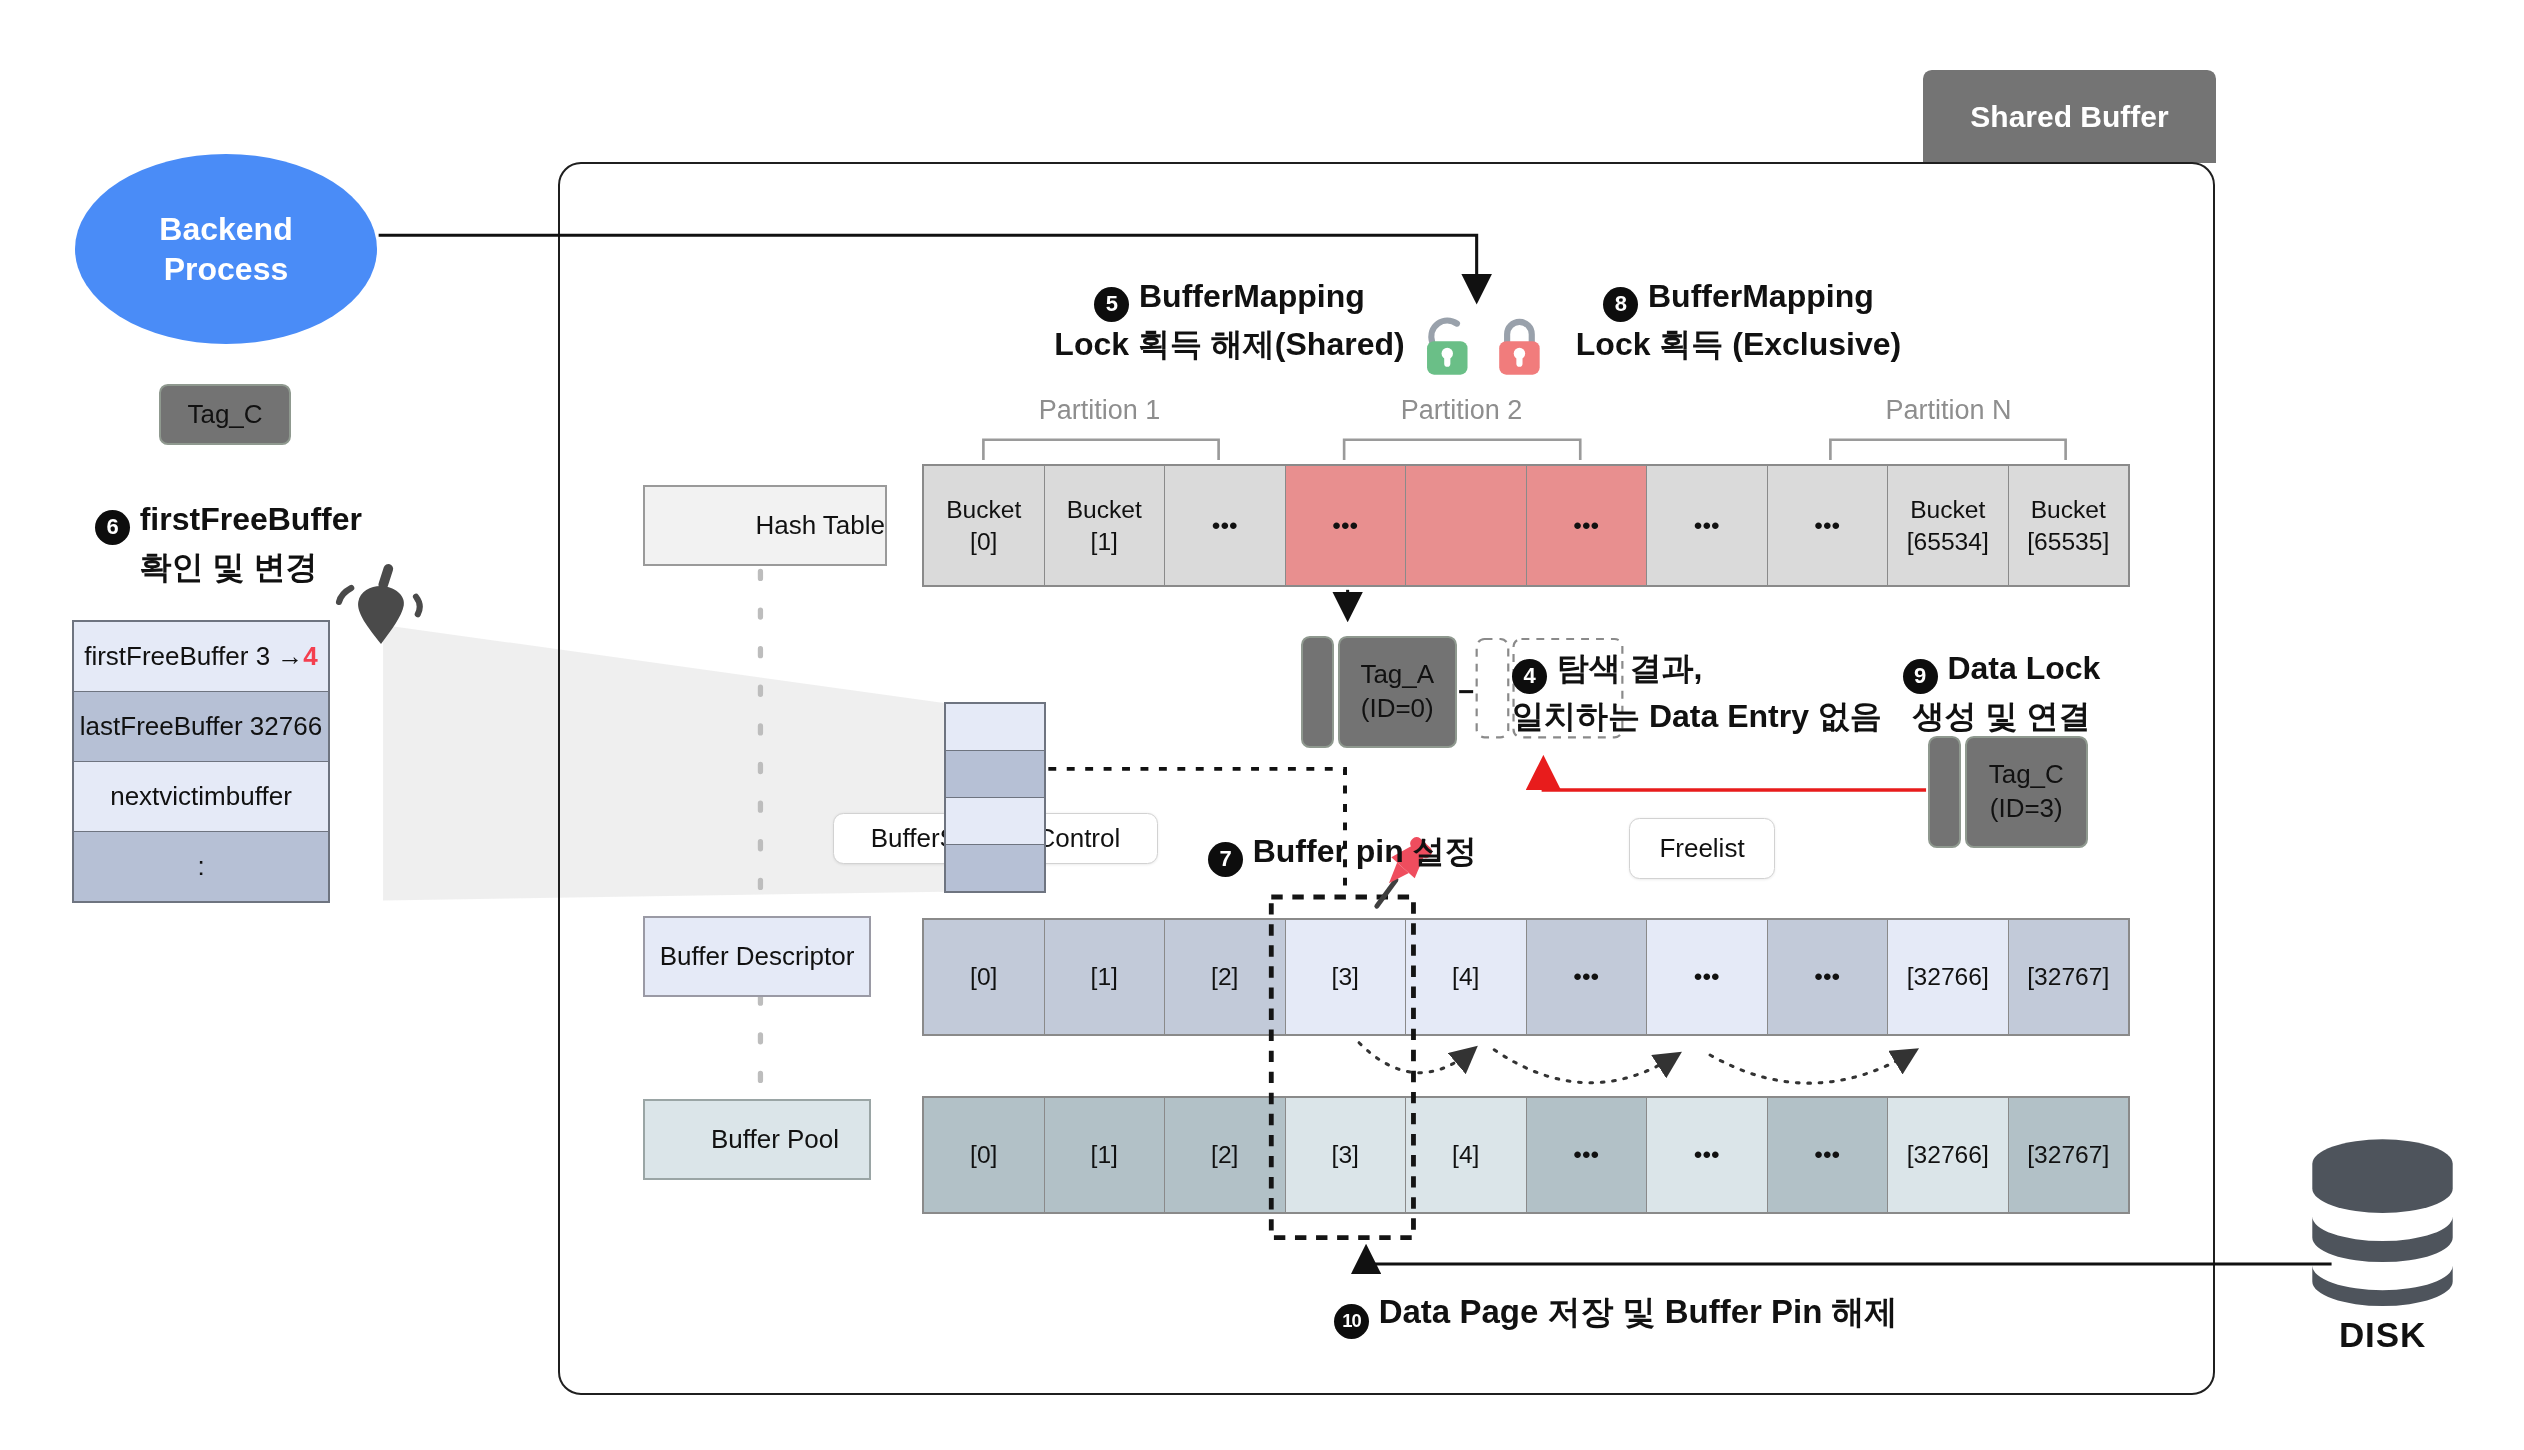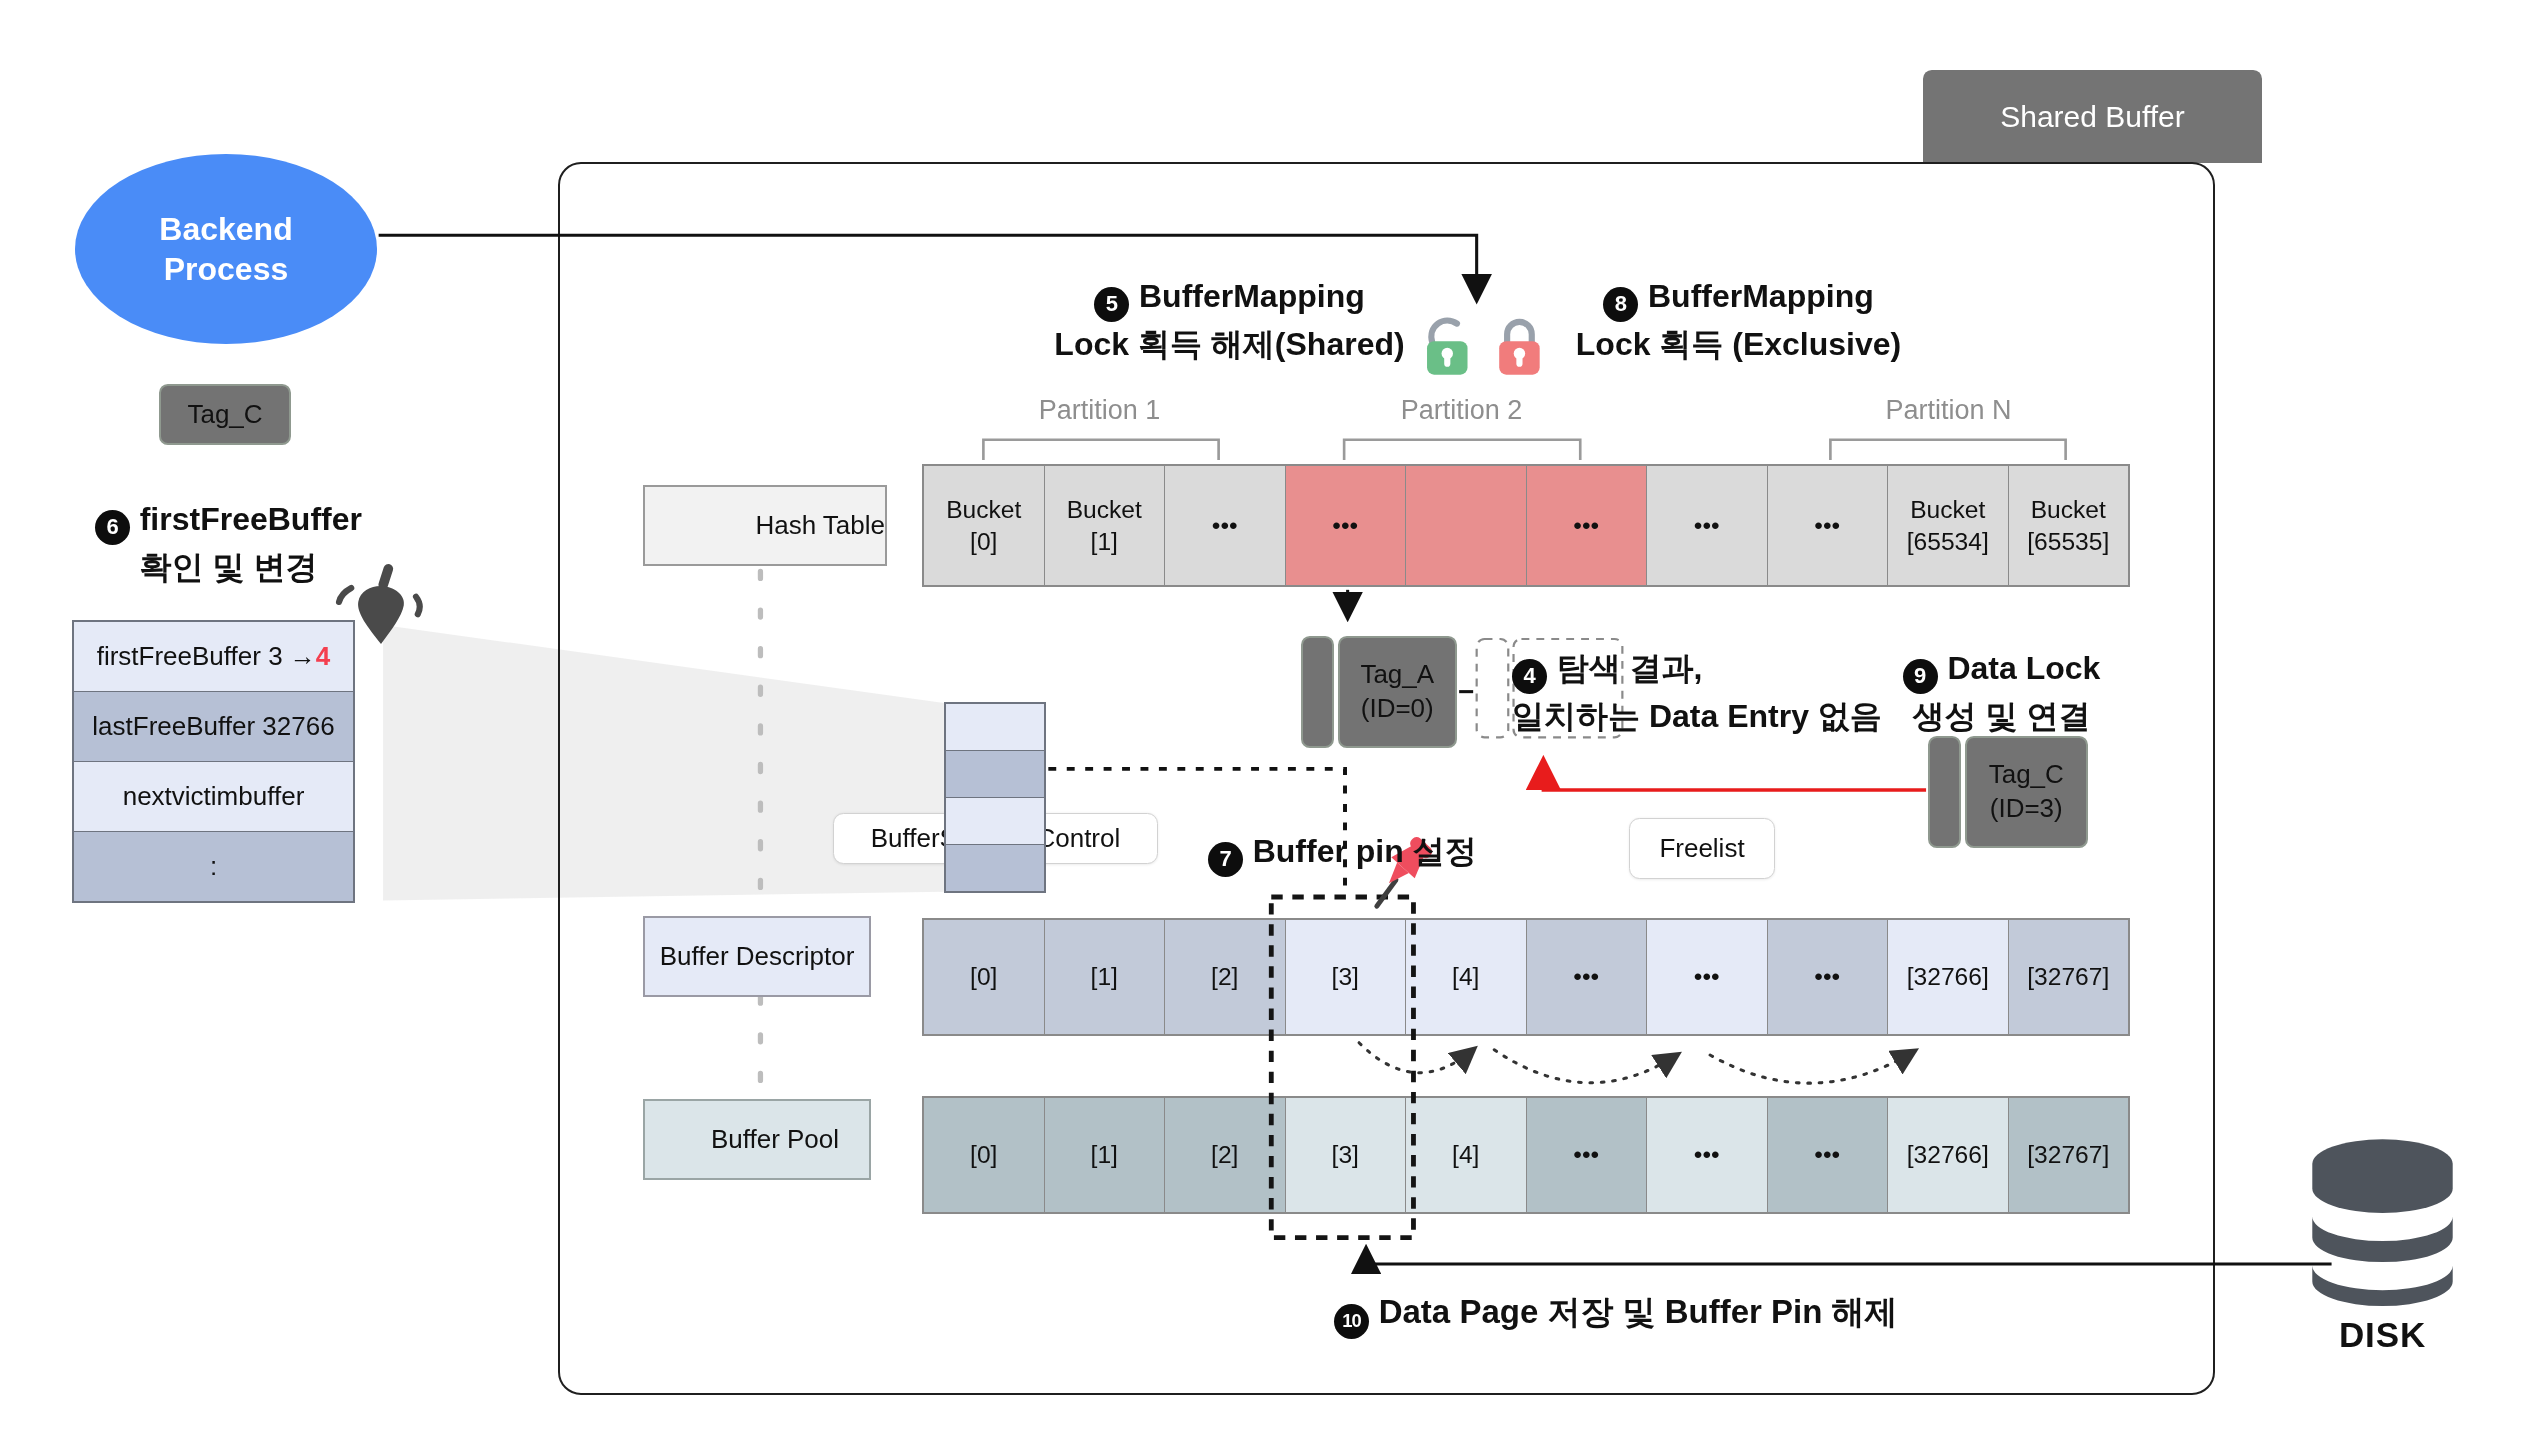--- a/index.html
+++ b/index.html
@@ -3,22 +3,22 @@
 <meta charset="utf-8">
 <style>
   html,body{margin:0;padding:0;background:#ffffff;}
   #stage{position:relative;width:2525px;height:1450px;background:#fff;overflow:hidden;
          font-family:"Liberation Sans","DejaVu Sans",sans-serif;color:#111;}
   .abs{position:absolute;}
   svg{display:block;}
   .layer{position:absolute;left:0;top:0;pointer-events:none;}
 
   
-  .tab{left:1923px;top:70px;width:339px;height:93px;background:#747474;border-radius:8.8px 8.8px 0 0;
-       display:flex;align-items:center;justify-content:center;color:#fff;font-size:30px;font-weight:normal;}
+  .tab{left:1923px;top:70px;width:293px;height:93px;background:#747474;border-radius:8.8px 8.8px 0 0;
+       display:flex;align-items:center;justify-content:center;color:#fff;font-size:30px;font-weight:bold;}
   .container{left:558px;top:162px;width:1657px;height:1233px;border:2.6px solid #1f1f1f;border-radius:23px;box-sizing:border-box;}
 
   
   .backend{left:75px;top:154px;width:302px;height:190px;border-radius:50%;background:#4a8cf7;
            display:flex;align-items:center;justify-content:center;text-align:center;color:#fff;
            font-size:32px;font-weight:bold;white-space:pre-line;line-height:1.25;}
 
   
   .tagbox{background:#737373;border:2.2px solid #8f998f;border-radius:8.8px;display:flex;align-items:center;
           justify-content:center;text-align:center;font-size:26px;white-space:pre-line;line-height:1.3;box-sizing:border-box;}
@@ -28,21 +28,21 @@
 
   
   .step{font-size:32px;font-weight:bold;line-height:1.4;white-space:nowrap;}
   .step .l2{font-weight:bold;}
   .center{text-align:center;}
   .num{display:inline-flex;width:35px;height:35px;border-radius:50%;background:#0d0d0d;color:#fff;
        align-items:center;justify-content:center;font-size:22px;font-weight:bold;vertical-align:-4.4px;margin-right:9.7px;}
   .num.ten{font-size:18.4px;letter-spacing:-0.9px;}
 
   
-  .ftable{left:72px;top:620px;width:283px;border:2.2px solid #6e7480;box-sizing:border-box;}
+  .ftable{left:72px;top:620px;width:258px;border:2.2px solid #6e7480;box-sizing:border-box;}
   .ft-row{height:69px;display:flex;align-items:center;justify-content:center;font-size:26px;border-bottom:1.8px solid #6e7480;}
   .ft-row:last-child{border-bottom:none;}
   .hl{color:#f43f4f;font-weight:bold;}
   .v-light{background:#e5eaf7;}
   .v-dark{background:#b6c0d5;}
   .mini{left:944px;top:702px;width:102px;border:2.2px solid #6e7480;box-sizing:border-box;}
   .mini div{height:46px;border-bottom:1.8px solid #6e7480;}
   .mini div:last-child{border-bottom:none;}
 
   

